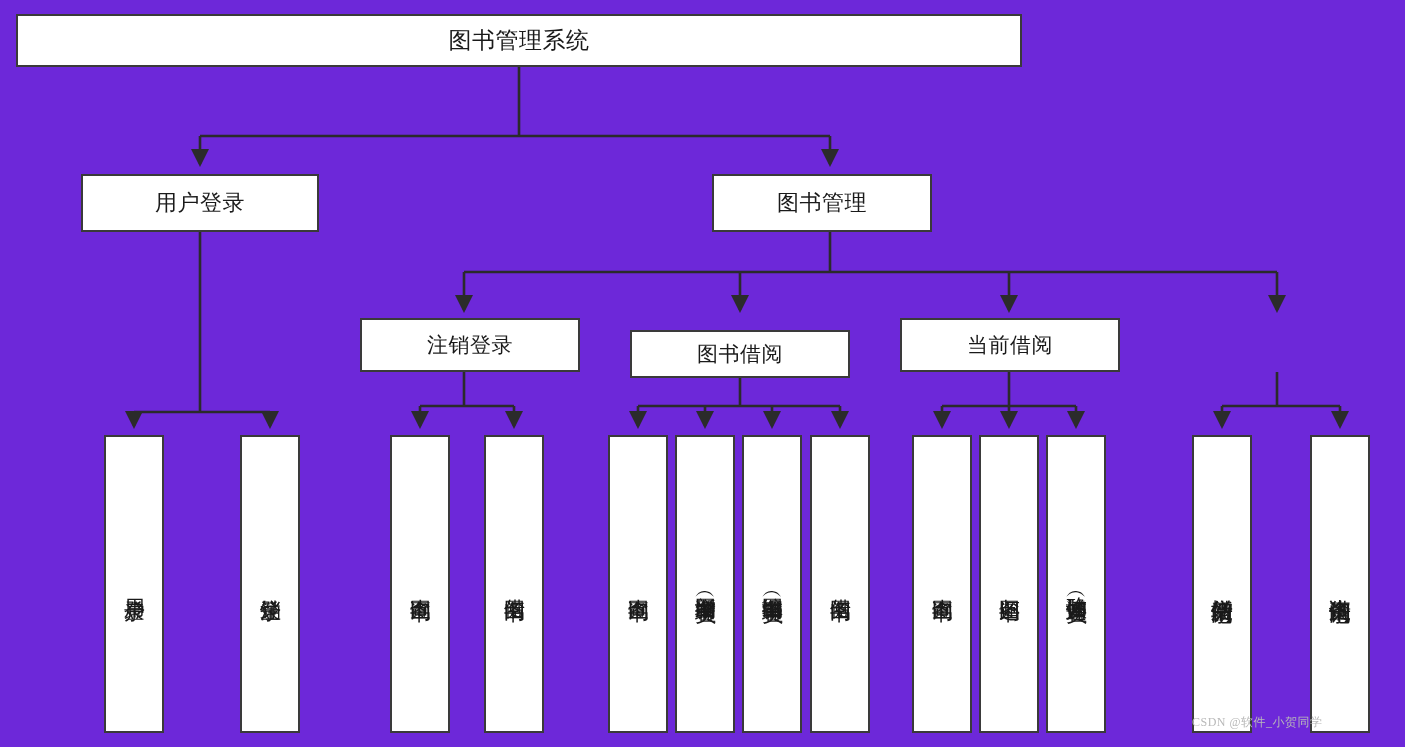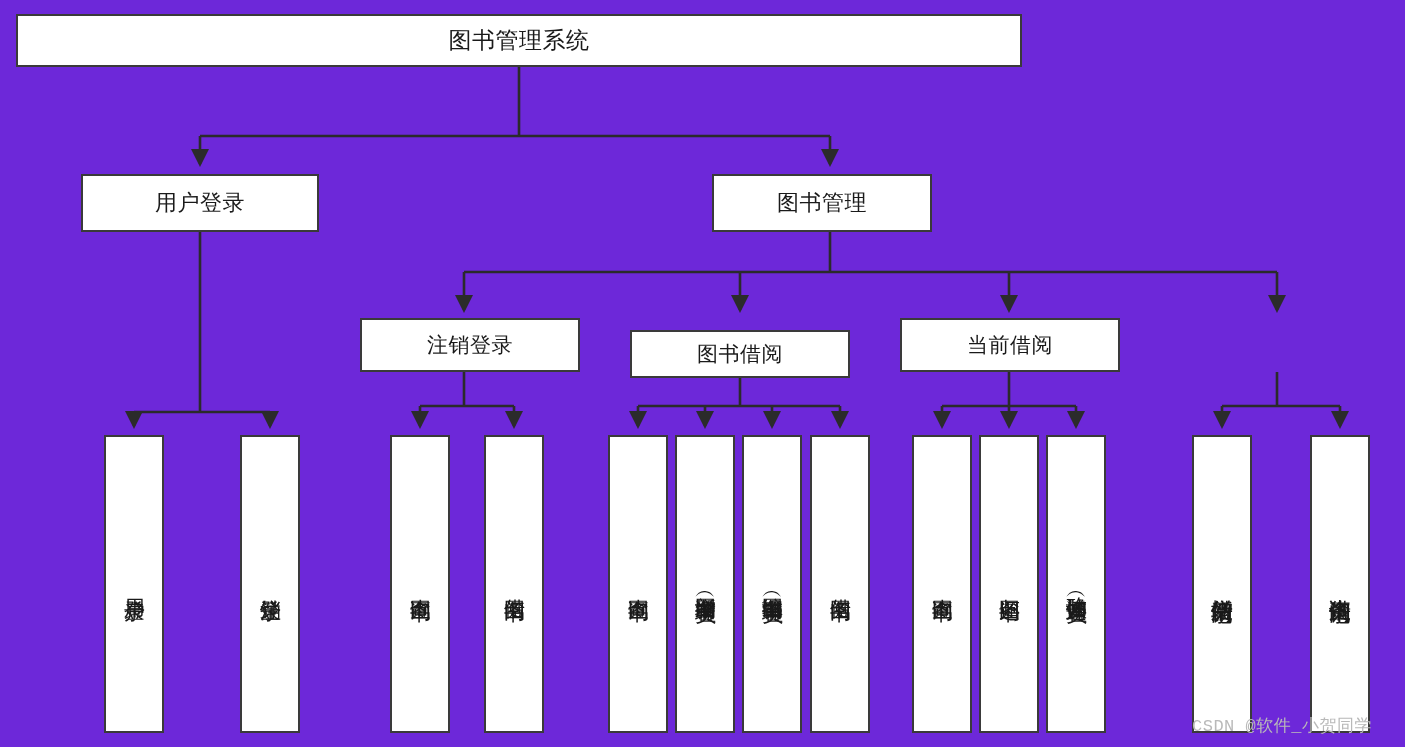--- a/index.html
+++ b/index.html
@@ -60,25 +60,25 @@
     white-space: nowrap;
     max-height: 286px;
   }
   .node-leaf.leaf-wide .label {
     font-size: 22px;
   }
   #watermark {
     position: absolute;
     left: 1192px;
     top: 714px;
-    font-size: 17px;
+    font-size: 12px;
     color: #b9b9b9;
     letter-spacing: 0.5px;
     white-space: nowrap;
-    font-family: Liberation Mono, monospace;
+    font-family: Liberation Serif, serif;
     text-align: right;
   }
 </style>
 </head>
 <body>
 
 <div id="diagram-root">
 
   <svg class="connectors" viewBox="0 0 1405 747" xmlns="http://www.w3.org/2000/svg">
     <defs>

